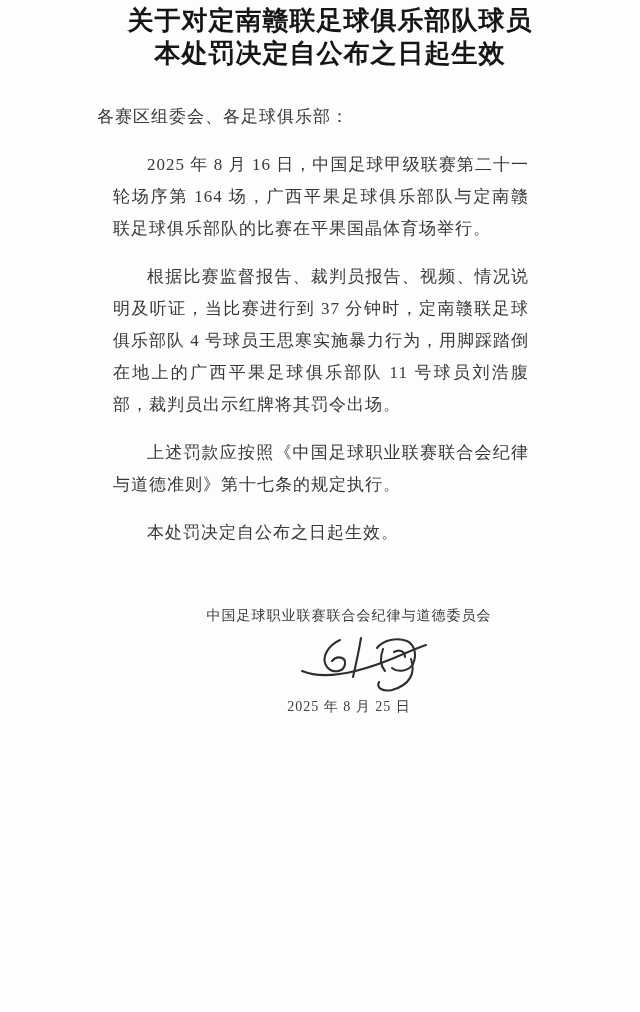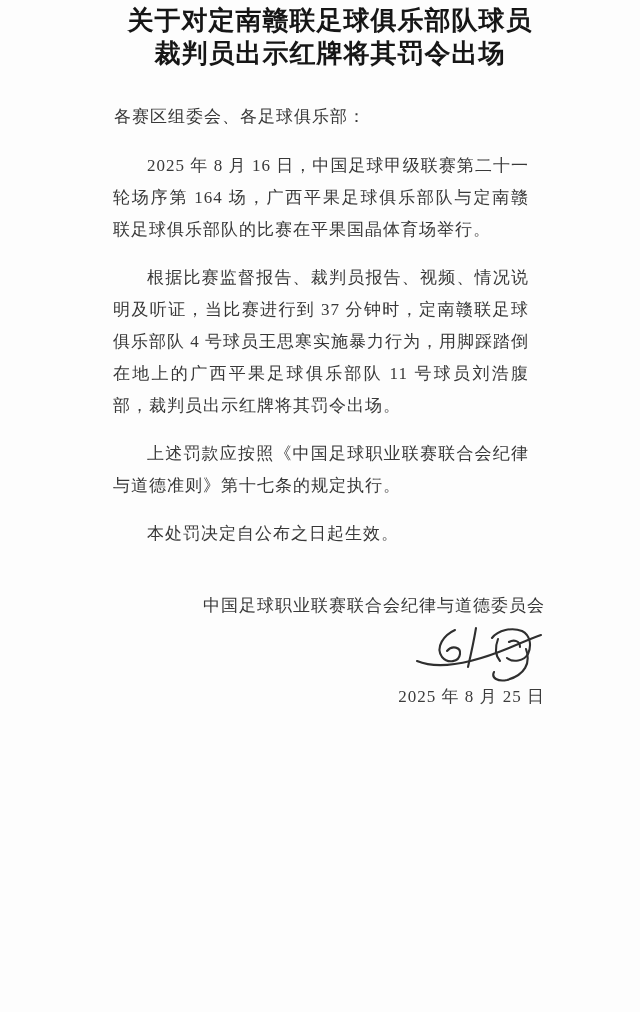--- a/index.html
+++ b/index.html
@@ -29,32 +29,32 @@
     letter-spacing: 1px;
     color: #161616;
   }
   .body-text {
     margin-top: 31px;
     font-size: 17px;
     line-height: 32px;
     letter-spacing: 1px;
   }
   .salutation {
-    margin: 17px;
+    margin: 0;
   }
   .para {
     margin: 16px;
     text-indent: 2em;
     text-align: justify;
   }
   .signoff {
-    margin-top: 40px;
+    margin-top: 51px;
     padding-left: 56px;
-    text-align: right;
-    font-size: 17px;
+    text-align: center;
+    font-size: 14px;
     letter-spacing: 1px;
   }
   .signoff .org,
   .signoff .signer {
     line-height: 32px;
   }
   .sig-wrap {
     height: 60px;
     margin-top: 2px;
   }
@@ -68,21 +68,21 @@
     font-family: Liberation Serif, serif;
   }
 </style>
 </head>
 <body>
 
 <div class="doc">
 
   <h1 class="title">
     <span>关于对定南赣联足球俱乐部队球员</span><br>
-    <span>裁判员出示红牌将其罚令出场</span>
+    <span>本处罚决定自公布之日起生效</span>
   </h1>
 
   <div class="body-text">
     <p class="salutation">各赛区组委会、各足球俱乐部：</p>
     <p class="para">2025 年 8 月 16 日，中国足球甲级联赛第二十一轮场序第 164 场，广西平果足球俱乐部队与定南赣联足球俱乐部队的比赛在平果国晶体育场举行。</p>
     <p class="para">根据比赛监督报告、裁判员报告、视频、情况说明及听证，当比赛进行到 37 分钟时，定南赣联足球俱乐部队 4 号球员王思寒实施暴力行为，用脚踩踏倒在地上的广西平果足球俱乐部队 11 号球员刘浩腹部，裁判员出示红牌将其罚令出场。</p>
     <p class="para">上述罚款应按照《中国足球职业联赛联合会纪律与道德准则》第十七条的规定执行。</p>
     <p class="para">本处罚决定自公布之日起生效。</p>
   </div>
 

